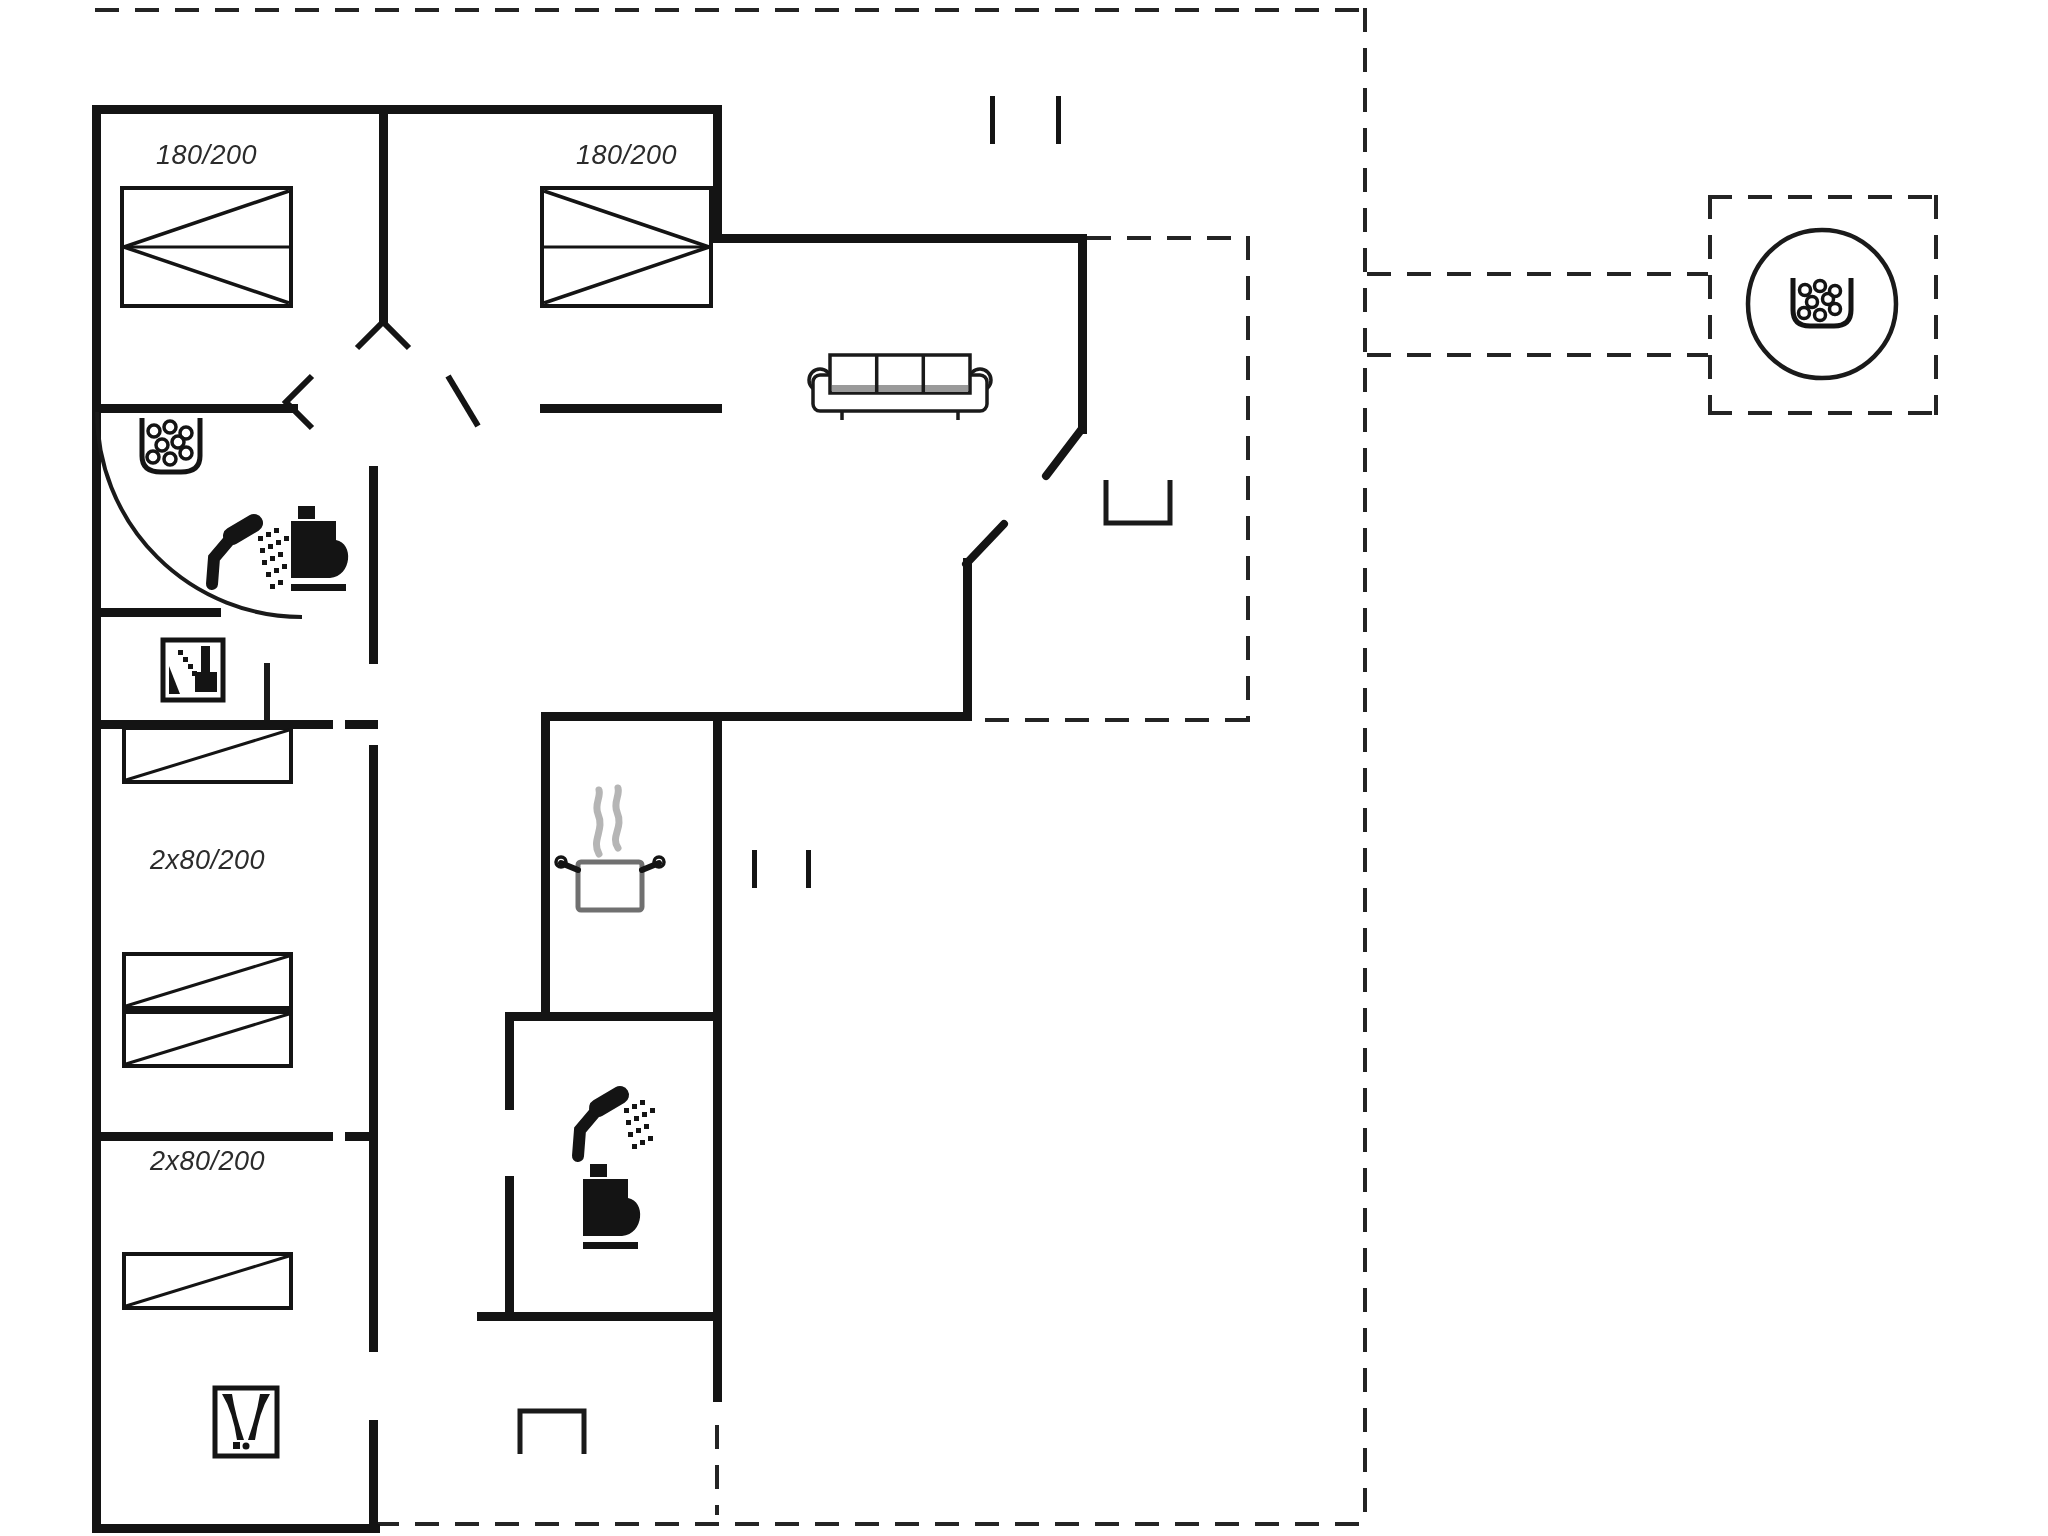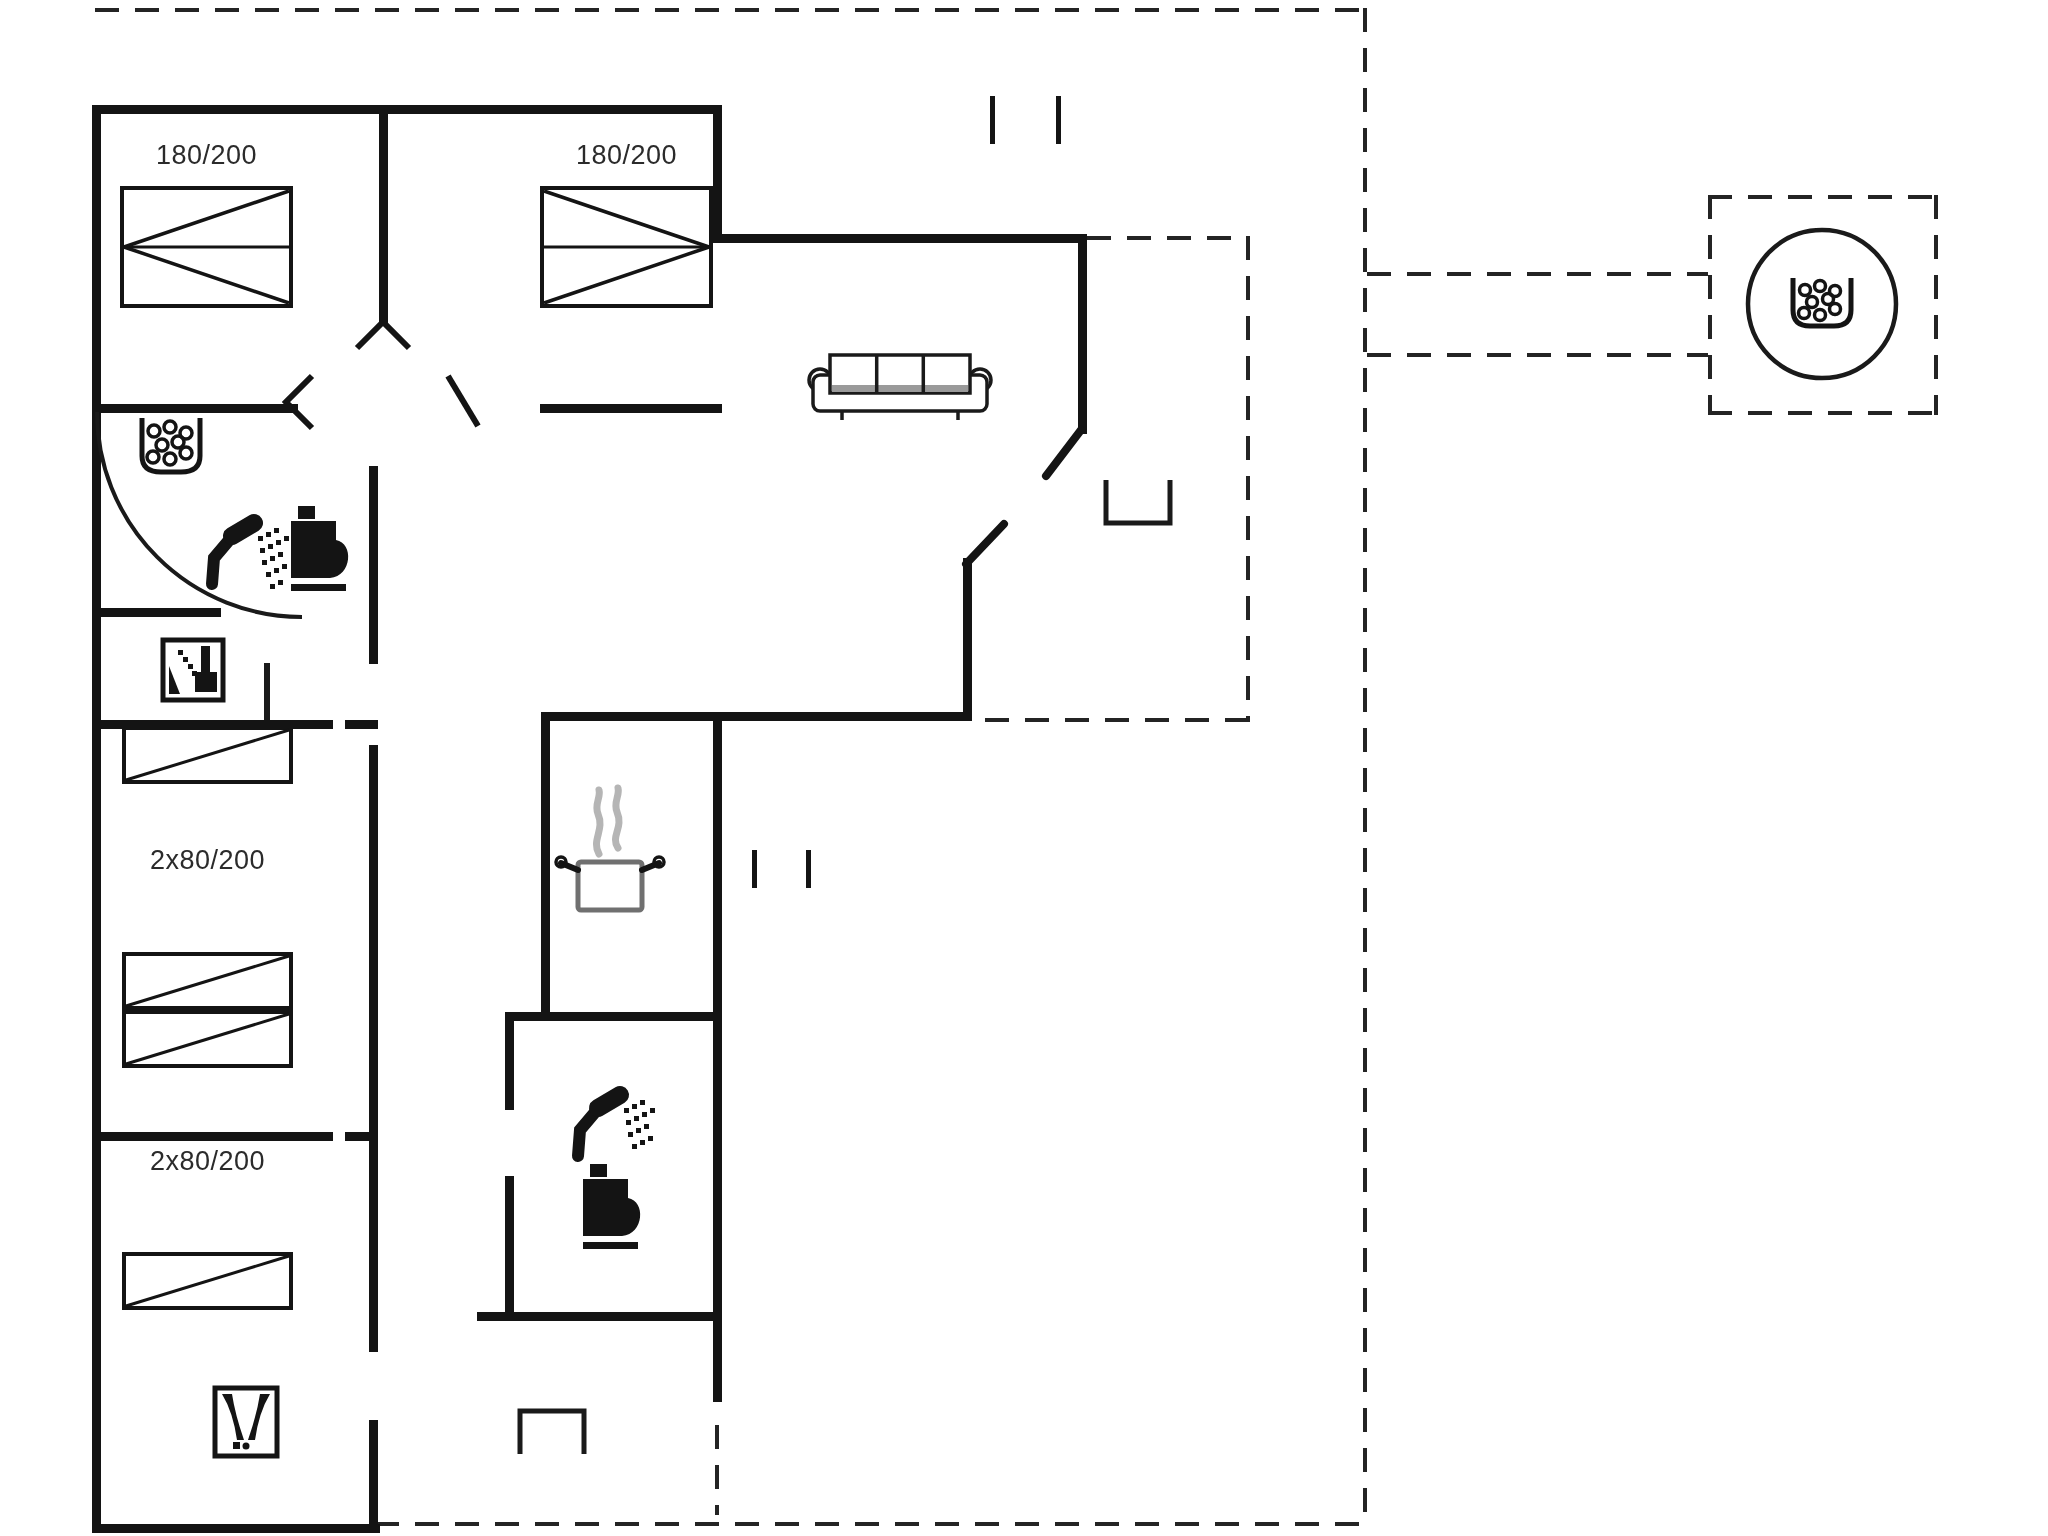--- a/index.html
+++ b/index.html
@@ -7,21 +7,21 @@
     position:relative;width:2048px;height:1536px;background:#ffffff;overflow:hidden;
     font-family:"Liberation Sans", sans-serif;
   }
   .w{position:absolute;background:#141414;}
   .thin{background:#1a1a1a;}
   .dh{position:absolute;height:4px;background:repeating-linear-gradient(90deg,#242424 0 24px,transparent 24px 40px);}
   .dv{position:absolute;width:4px;background:repeating-linear-gradient(180deg,#242424 0 24px,transparent 24px 40px);}
   .tick{position:absolute;width:5px;background:#141414;}
   .lbl{
     position:absolute;color:#2b2b2b;font-size:27px;letter-spacing:0.5px;
-    text-align:center;white-space:nowrap;
+    text-align:center;white-space:nowrap;font-style:italic;
   }
   svg{position:absolute;overflow:visible;}
   .overlay{left:0;top:0;pointer-events:none;}
 </style>
 </head>
 <body>
 
 <div id="stage">
 
   <div class="dh" style="left:95px;top:8px;width:1272px;"></div>

